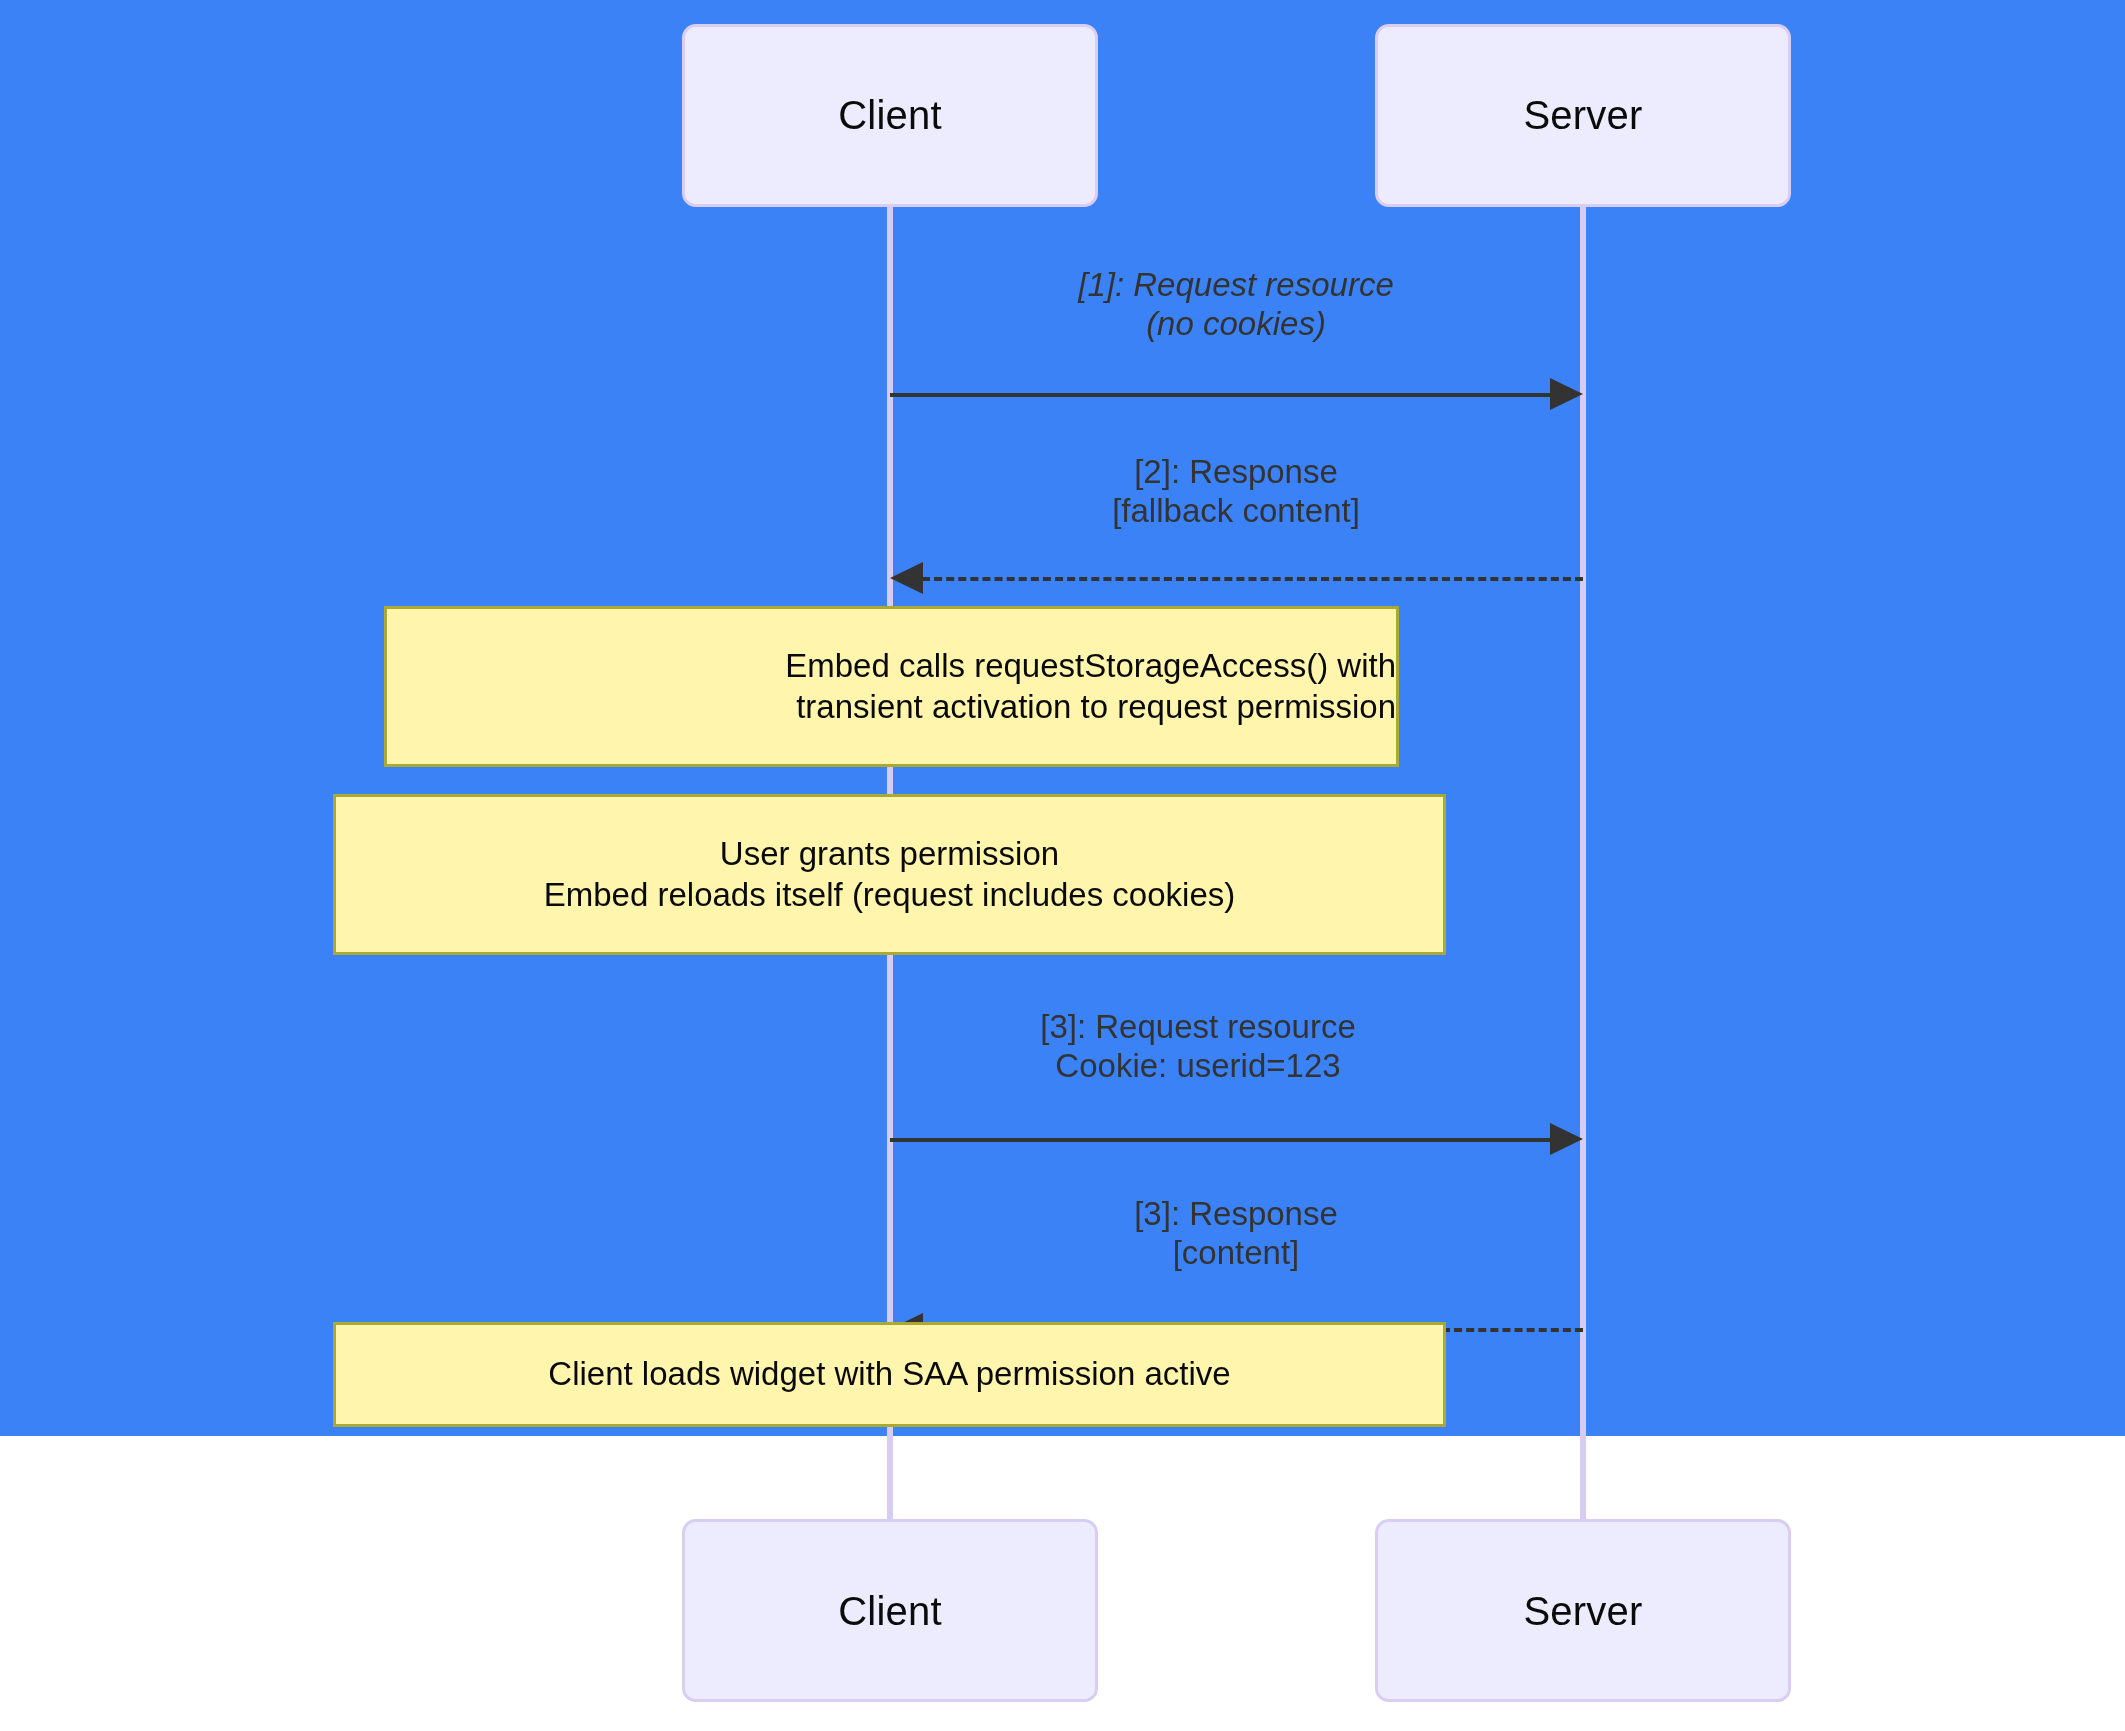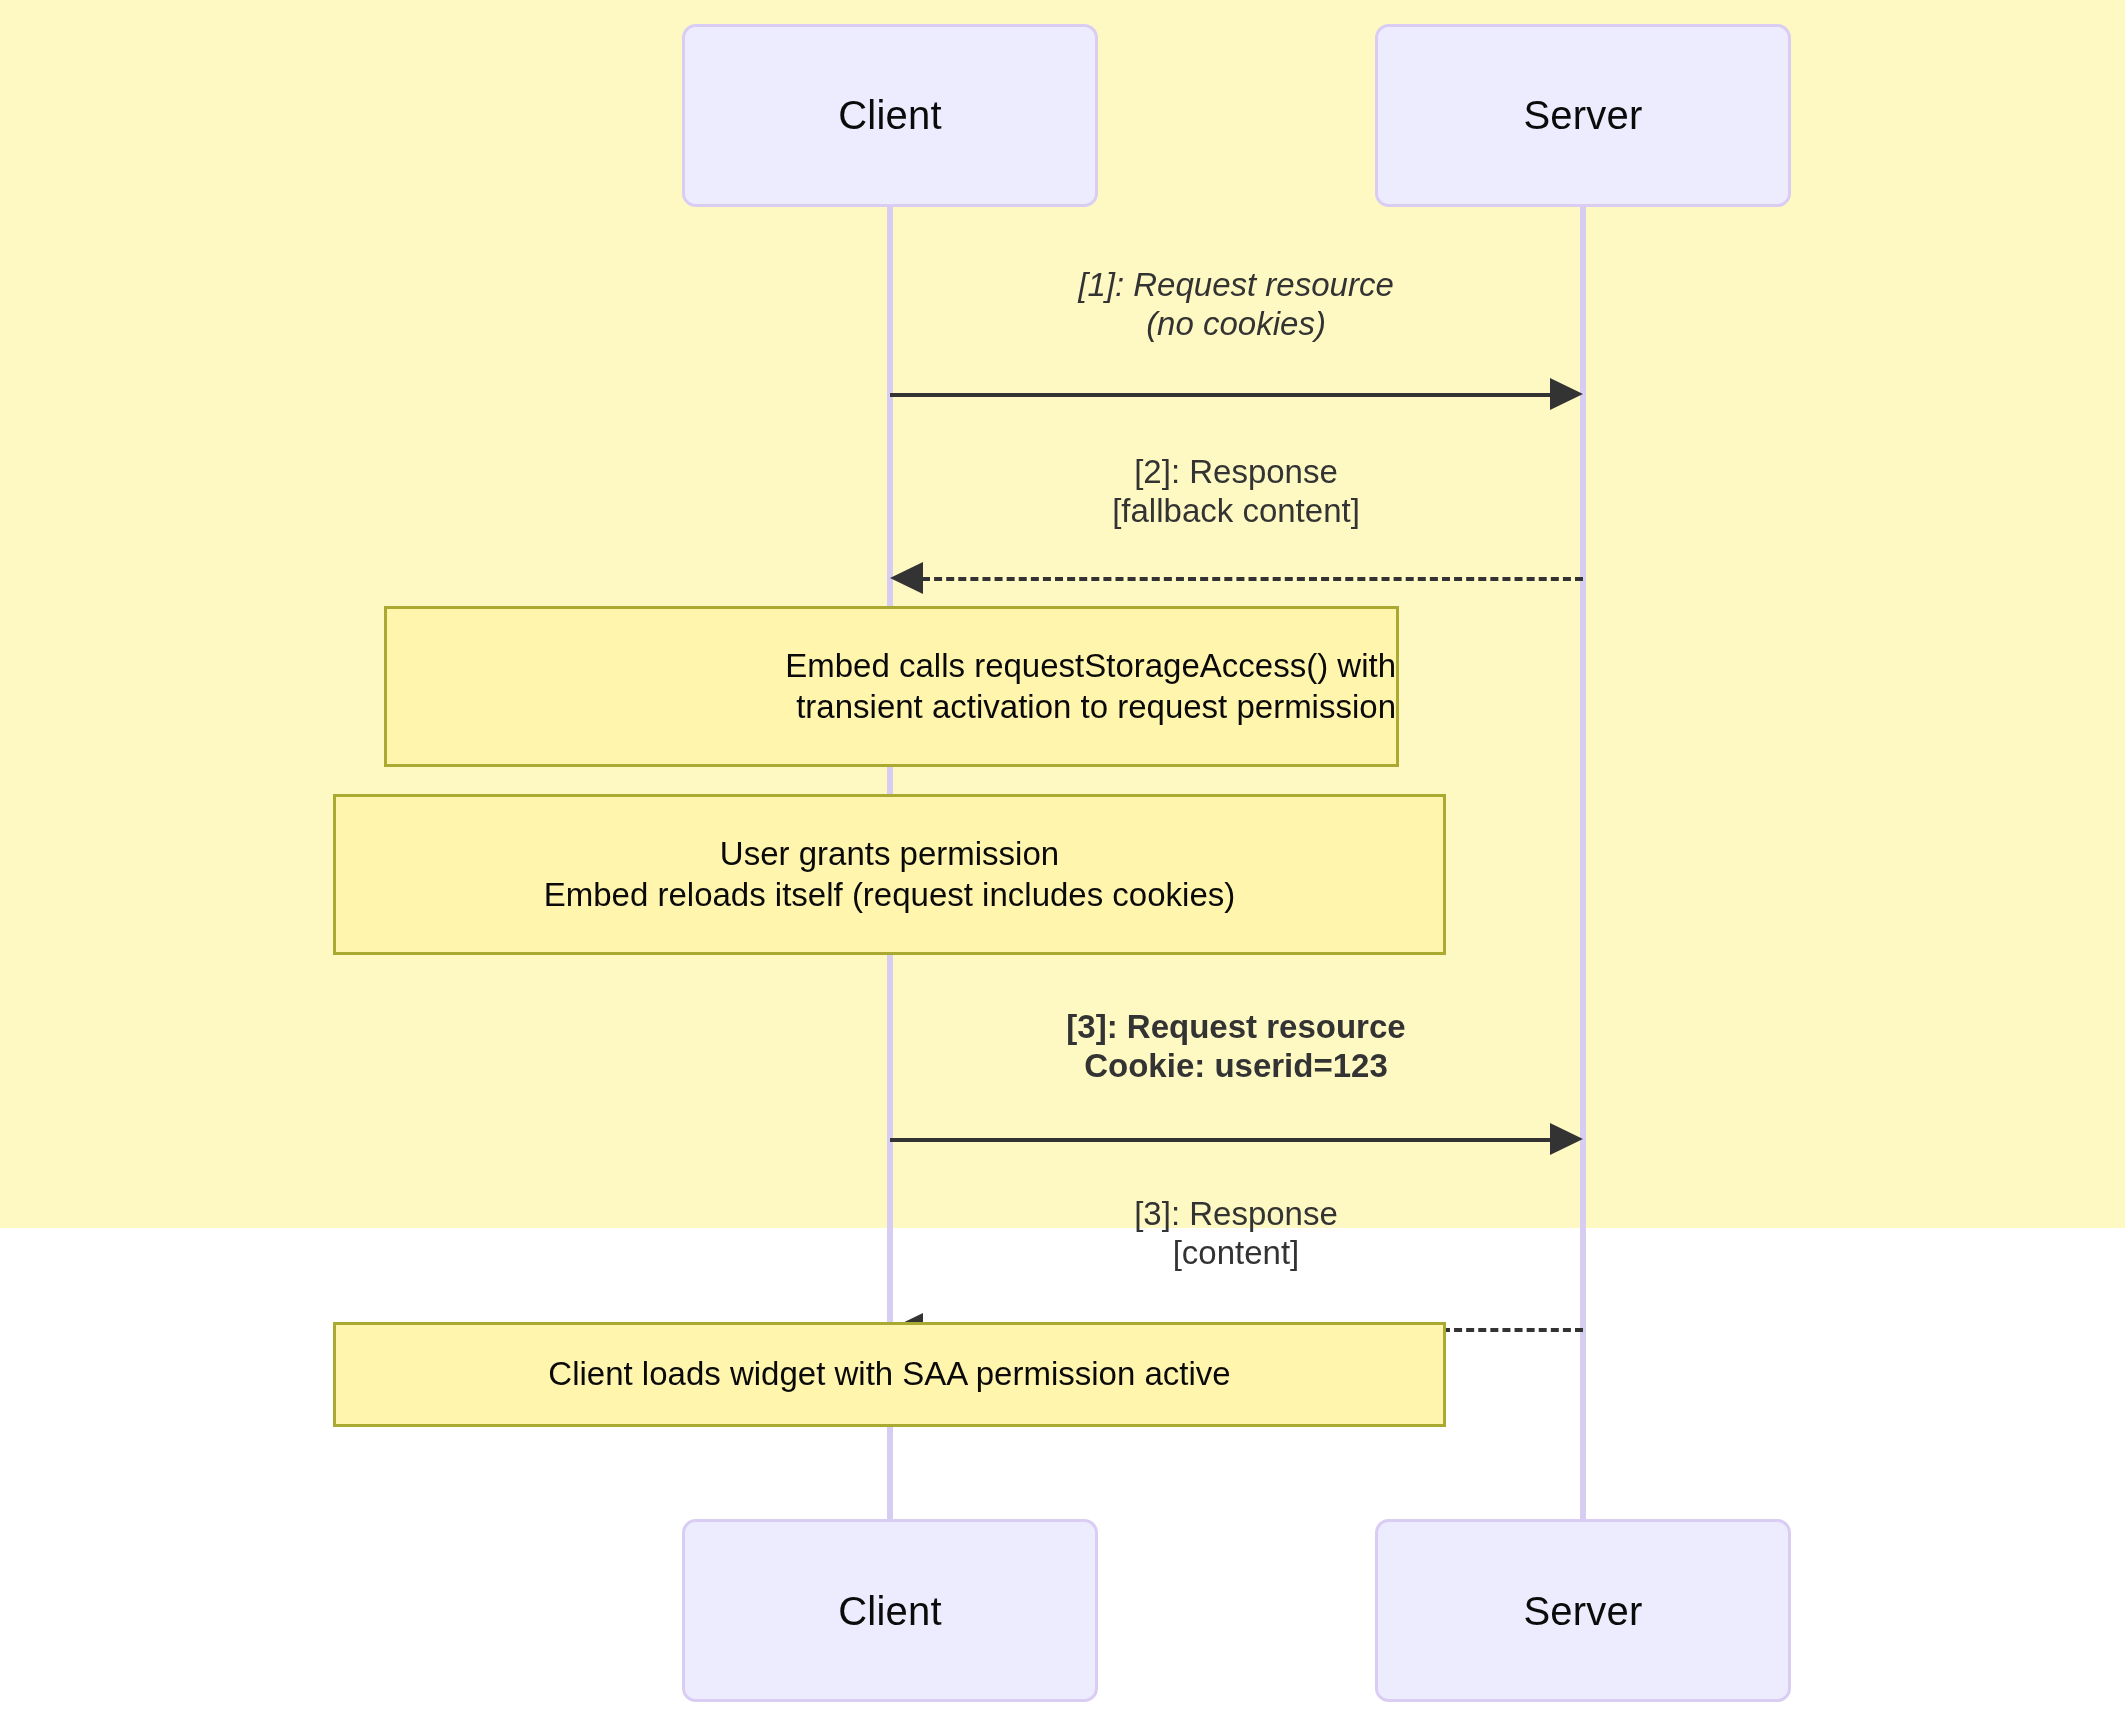--- a/index.html
+++ b/index.html
@@ -10,22 +10,22 @@
   }
   body {
     font-family: "Liberation Sans", sans-serif;
     width: 2126px;
     height: 1732px;
     overflow: hidden;
   }
   #canvas {
     position: relative;
     width: 2126px;
-    height: 1228px;
-    background: #fef9c3;
+    height: 1436px;
+    background: #3b82f6;
   }
 
   
   .lifeline {
     position: absolute;
     width: 5.9px;
     background: #d7cdf2;
   }
 
   
@@ -137,21 +137,21 @@
   <div class="note-box" style="left:384px; top:606px; width:1015px; height:161px;align-items:flex-end;">
     <div class="note-line">Embed calls requestStorageAccess() with</div>
     <div class="note-line">transient activation to request permission</div>
   </div>
 
   <div class="note-box" style="left:333px; top:794px; width:1113px; height:161px;">
     <div class="note-line">User grants permission</div>
     <div class="note-line">Embed reloads itself (request includes cookies)</div>
   </div>
 
-  <div class="msg-label" style="left:890px; top:1008px; width:692px;font-weight:bold;">
+  <div class="msg-label" style="left:852px; top:1008px; width:692px;">
     <div>[3]: Request resource</div>
     <div>Cookie: userid=123</div>
   </div>
   <div class="msg-line" style="left:890px; top:1138px; width:662px;"></div>
   <div class="arrowhead right" style="left:1550px; top:1123px;"></div>
 
   <div class="msg-label" style="left:890px; top:1195px; width:692px;">
     <div>[3]: Response</div>
     <div>[content]</div>
   </div>

